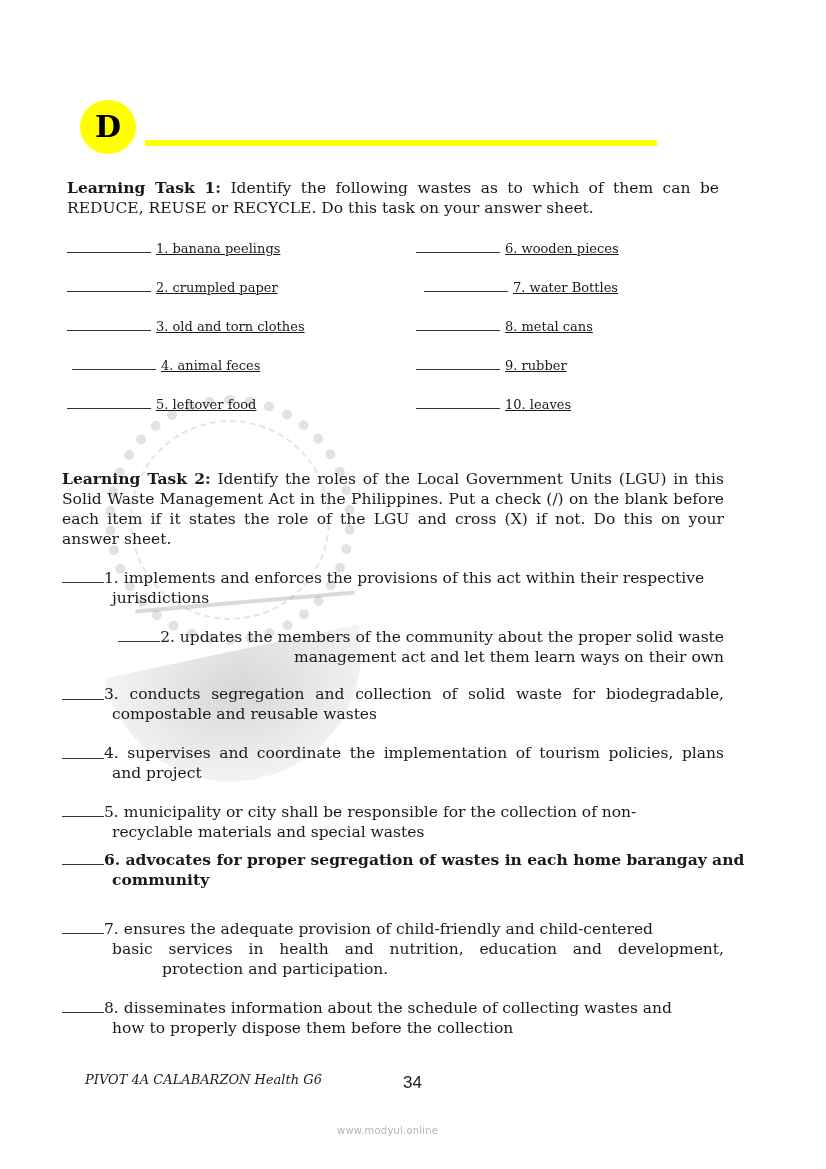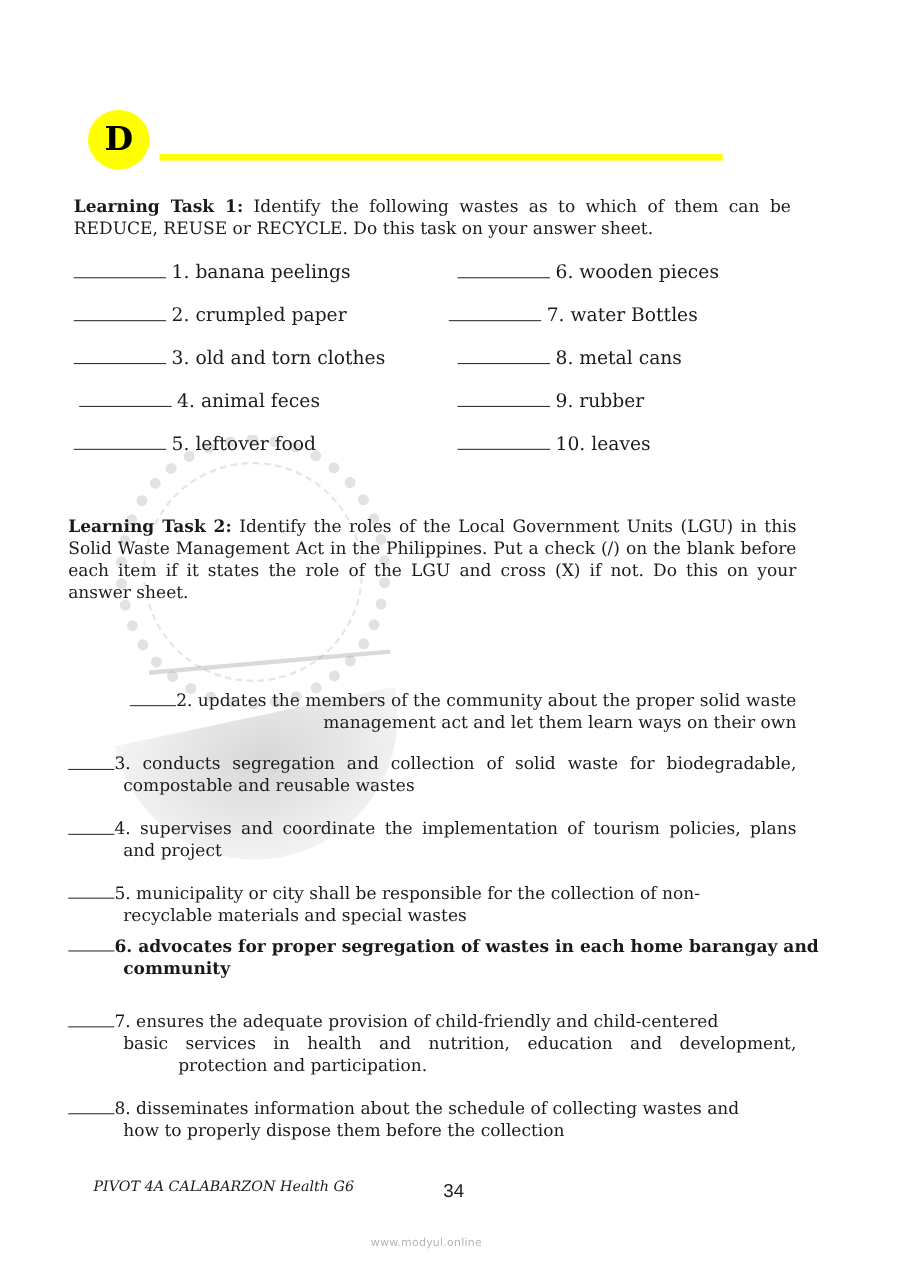--- a/index.html
+++ b/index.html
@@ -104,23 +104,24 @@
     .justify { text-align: justify; text-align-last: left; }
     .bold { font-weight: bold; }
     .u { }
 
     .task1-intro { left: 67px; top: 178px; width: 652px; }
     .task1-intro .row1 { text-align: justify; text-align-last: justify; display: block; }
 
     .item {
       position: absolute;
       z-index: 1;
-      font-size: 17px;
+      font-size: 13px;
       line-height: 20px;
       white-space: nowrap;
+      text-decoration: underline;
     }
     .blank-long {
       display: inline-block;
       width: 84px;
       border-bottom: 1px solid #333;
       height: 15px;
       margin-right: 5px;
       vertical-align: baseline;
     }
 
@@ -214,35 +215,39 @@
   <div class="item" style="left:72px; top:354px;">
     <span class="blank-long"></span><span>4. animal feces</span>
   </div>
   <div class="item" style="left:67px; top:393px;">
     <span class="blank-long"></span><span>5. leftover food</span>
   </div>
 
   <div class="item" style="left:416px; top:237px;">
     <span class="blank-long"></span><span>6. wooden pieces</span>
   </div>
-  <div class="item" style="left:408px; top:276px;">
+  <div class="item" style="left:424px; top:276px;">
     <span class="blank-long"></span><span>7. water Bottles</span>
   </div>
   <div class="item" style="left:416px; top:315px;text-align:center;">
     <span class="blank-long"></span><span>8. metal cans</span>
   </div>
   <div class="item" style="left:416px; top:354px;">
     <span class="blank-long"></span><span>9. rubber</span>
   </div>
   <div class="item" style="left:416px; top:393px;">
     <span class="blank-long"></span><span>10. leaves</span>
   </div>
 
   <div class="text task2-intro justify"><span class="bold">Learning Task 2:</span><span> Identify the roles of the Local Government Units (LGU) in this Solid Waste Management Act in the Philippines. Put a check (/) on the blank before each item if it states the role of the LGU and cross (X) if not. Do this on your answer sheet.</span></div>
 
+  <div class="role" style="top:567px;">
+    <span class="first"><span class="blank-short"></span><span>1. implements and enforces the provisions of this act within their respective</span></span>
+    <span class="cont">jurisdictions</span>
+  </div>
   <div class="role" style="top:626px;text-align:right;">
     <span class="first"><span class="blank-short"></span><span>2. updates the members of the community about the proper solid waste</span></span>
     <span class="cont">management act and let them learn ways on their own</span>
   </div>
   <div class="role" style="top:684px;">
     <span class="first" style="display:flex;">
         <span class="blank-short" style="flex:none;"></span>
         <span class="justify" style="flex:1; text-align-last:justify;">3. conducts segregation and collection of solid waste for biodegradable,</span>
       </span>
     <span class="cont">compostable and reusable wastes</span>

